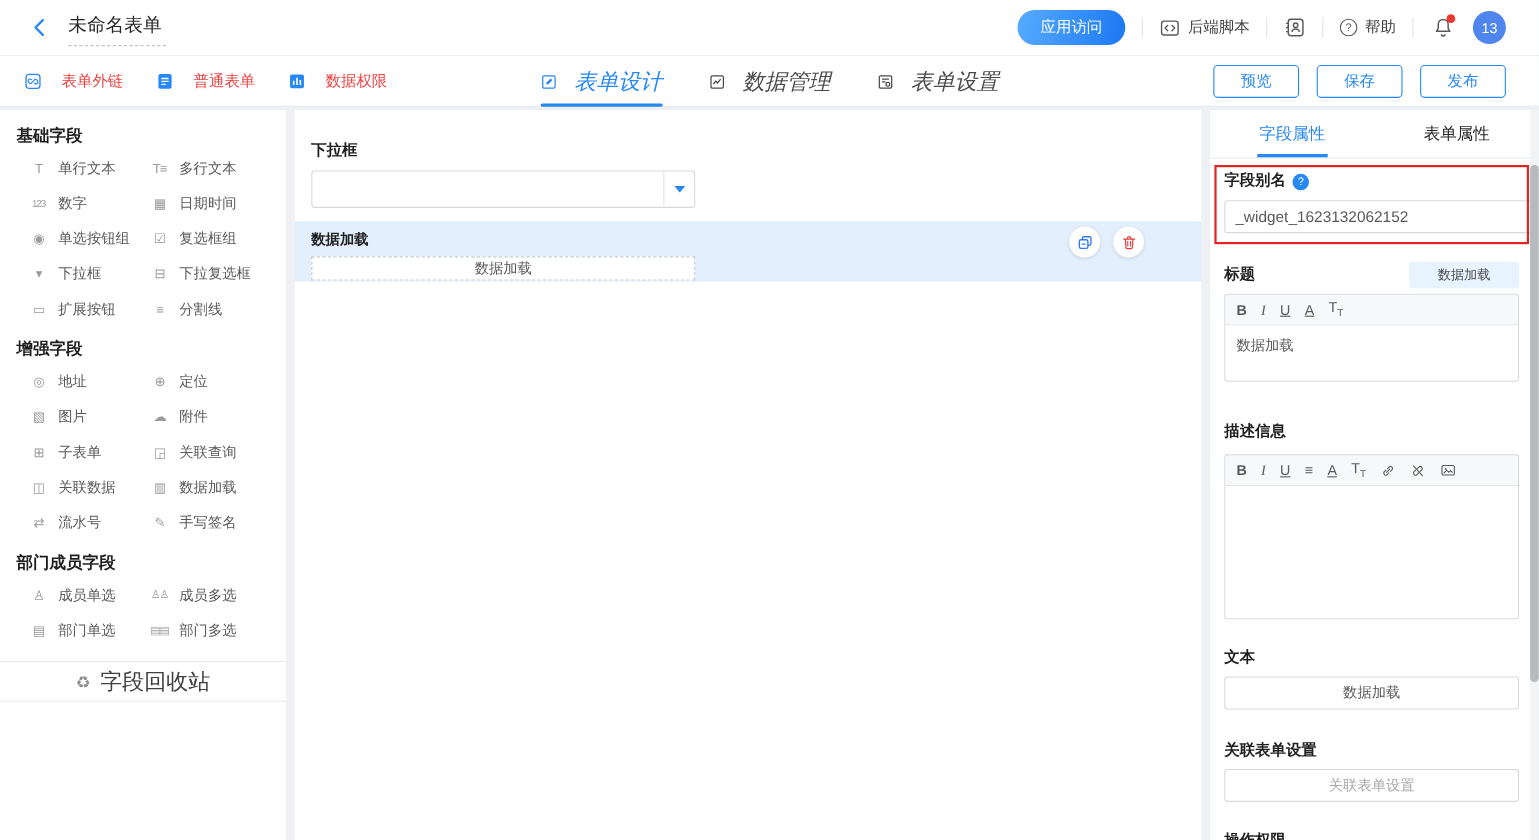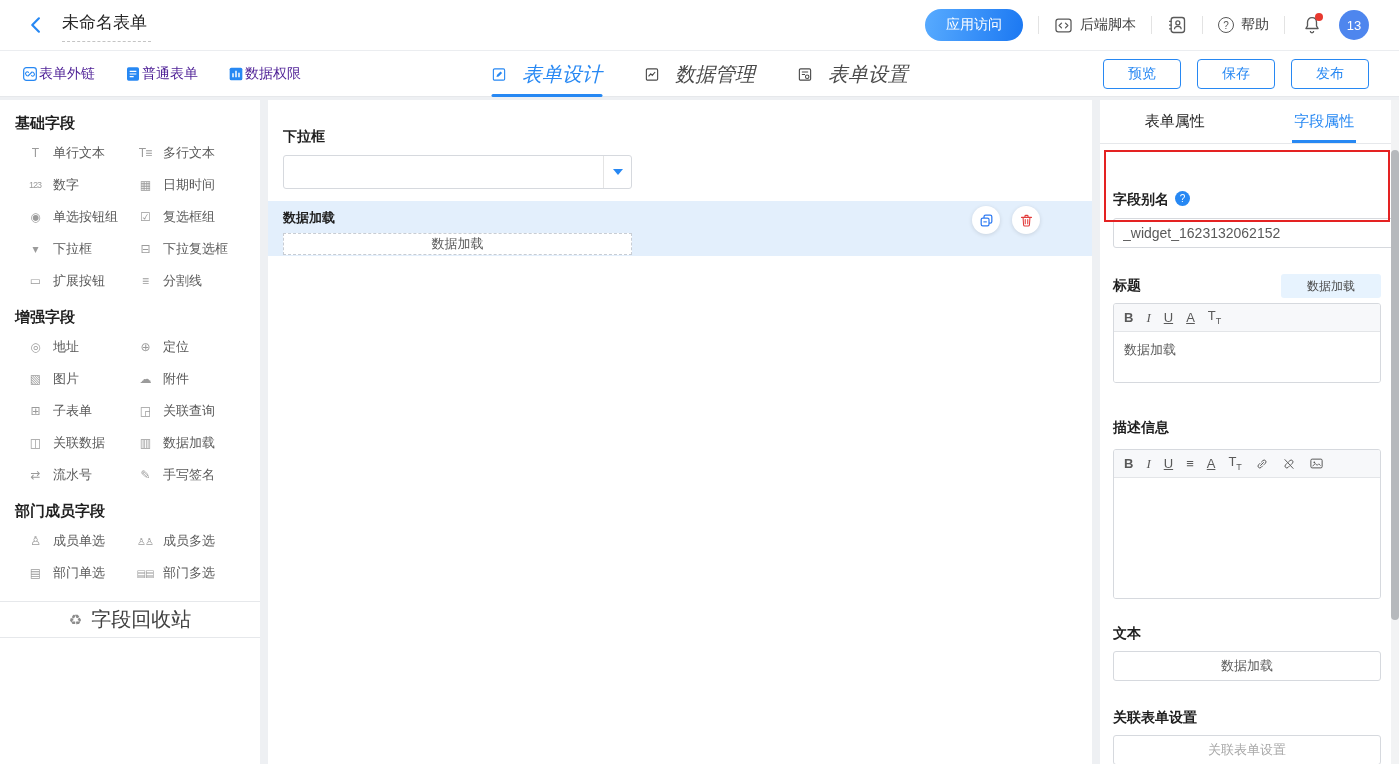--- a/index.html
+++ b/index.html
@@ -21,21 +21,21 @@
              font-size:10px; display:flex; align-items:center; justify-content:center; }
   .bell-wrap { position:relative; width:24px; height:24px; display:flex; align-items:center; justify-content:center; }
   .bell-dot { position:absolute; right:1px; top:0; width:8px; height:8px; border-radius:50%; background:#e8392f; }
   .avatar { width:30px; height:30px; border-radius:50%; background:#4e86ee; color:#fff; font-size:13px;
             display:flex; align-items:center; justify-content:center; cursor:pointer; }
 
   
   .toolbar { position:absolute; left:0; top:51px; width:1399px; height:46px; background:#fff;
              border-bottom:1px solid #e6e8eb; display:flex; align-items:center; padding:0 30px 0 22px; }
   .t-links { display:flex; align-items:center; gap:30px; }
-  .t-link { display:flex; align-items:center; gap:1px; font-size:14px; color:#4c1d95; cursor:pointer; }
+  .t-link { display:flex; align-items:center; gap:18px; font-size:14px; color:#ef4444; cursor:pointer; }
   .t-tabs { position:absolute; left:50%; transform:translateX(-50%); top:0; height:46px;
             display:flex; align-items:center; gap:42px; }
   .t-tab { position:relative; height:46px; display:flex; align-items:center; gap:16px; font-size:20px;
            color:#4a4a4a; cursor:pointer;font-style:italic; }
   .t-tab.active { color:#2788f3; }
   .t-tab.active::after { content:""; position:absolute; left:0; right:0; bottom:0; height:3px;
                          background:#2788f3; border-radius:2px; }
   .t-actions { margin-left:auto; display:flex; align-items:center; gap:16px; }
   .btn-outline { width:78px; height:30px; background:#fff; border:1px solid #2788f3; border-radius:4px;
                  color:#2788f3; font-size:14px; display:flex; align-items:center; justify-content:center; cursor:pointer; }
@@ -74,21 +74,21 @@
   
   .panel { position:absolute; left:1100px; top:100px; width:299px; height:664px; background:#fff; }
   .p-tabs { height:44px; border-bottom:1px solid #e6e8eb; display:flex; }
   .p-tab { position:relative; flex:1; display:flex; align-items:center; justify-content:center;
            font-size:15px; color:#262626; cursor:pointer; }
   .p-tab.active { color:#2788f3; }
   .p-tab.active::after { content:""; position:absolute; left:50%; transform:translateX(-50%); bottom:0;
                          width:64px; height:3px; background:#2788f3; }
   .p-body { padding:11px 13px 0 13px; }
   .p-label { font-size:14px; font-weight:bold; color:#1f1f1f; }
-  .alias-row { display:flex; align-items:flex-start; gap:6px;margin-top:36px; }
+  .alias-row { display:flex; align-items:flex-end; gap:6px; }
   .qmark { width:15px; height:15px; border-radius:50%; background:#2788f3; color:#fff; font-size:10px;
            display:flex; align-items:center; justify-content:center; cursor:pointer; }
   .p-input { margin-top:9px; width:308px; height:30px; border:1px solid #d6d9de; border-radius:3px;
              padding:0 9px; font-size:14px; color:#595959; outline:none;
              font-family:"Liberation Sans","DejaVu Sans",sans-serif; }
   .title-row { margin-top:26px; width:268px; display:flex; align-items:center; justify-content:space-between; }
   .chip-btn { height:24px; min-width:100px; padding:0 12px; background:#e7f3fe; border:none; border-radius:3px;
               font-size:12px; color:#4a4a4a; display:flex; align-items:center; justify-content:center; cursor:pointer; }
   .editor { margin-top:5px; width:268px; border:1px solid #d6d9de; border-radius:3px; overflow:hidden; }
   .ed-bar { height:28px; background:#f7f8fa; border-bottom:1px solid #e3e5e8; display:flex; align-items:center;
@@ -374,22 +374,22 @@
       <span class="fab del">
         <svg viewBox="0 0 24 24" width="15" height="15">
             <path d="M4 7 h16 M9.5 7 V5.2 a1.4 1.4 0 0 1 1.4-1.4 h2.2 a1.4 1.4 0 0 1 1.4 1.4 V7 M6.5 7 l.8 12 a2 2 0 0 0 2 1.8 h5.4 a2 2 0 0 0 2-1.8 L17.5 7 M10 10.5 v6.5 M14 10.5 v6.5" stroke="#e23c3c" stroke-width="1.7" fill="none" stroke-linecap="round"></path>
           </svg>
       </span>
     </div>
   </div>
 
   <div class="panel">
     <div class="p-tabs">
+      <span class="p-tab active">字段属性</span>
       <span class="p-tab">表单属性</span>
-      <span class="p-tab active">字段属性</span>
     </div>
 
     <div class="p-body">
       <div class="alias-row">
         <span class="p-label">字段别名</span>
         <span class="qmark">?</span>
       </div>
       <input class="p-input" type="text" value="_widget_1623132062152" style="">
 
       <div class="title-row">

